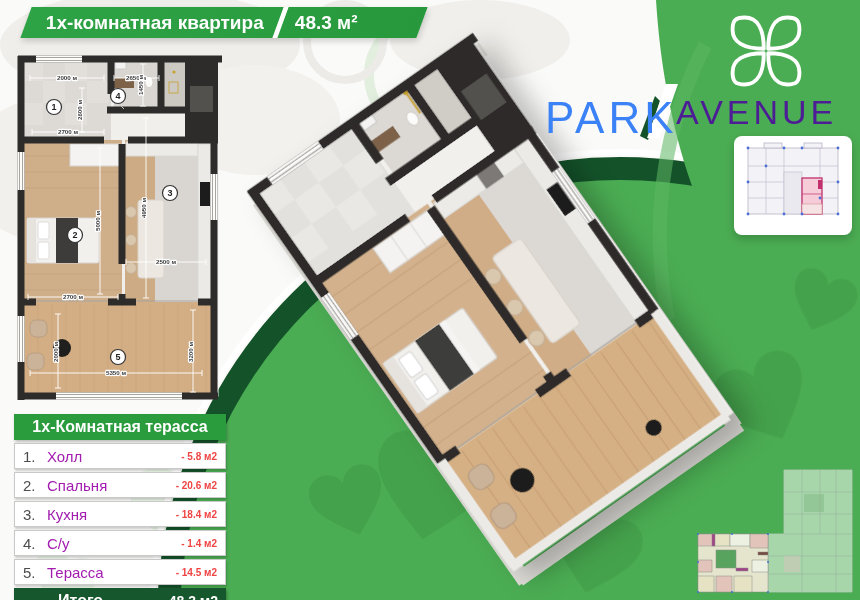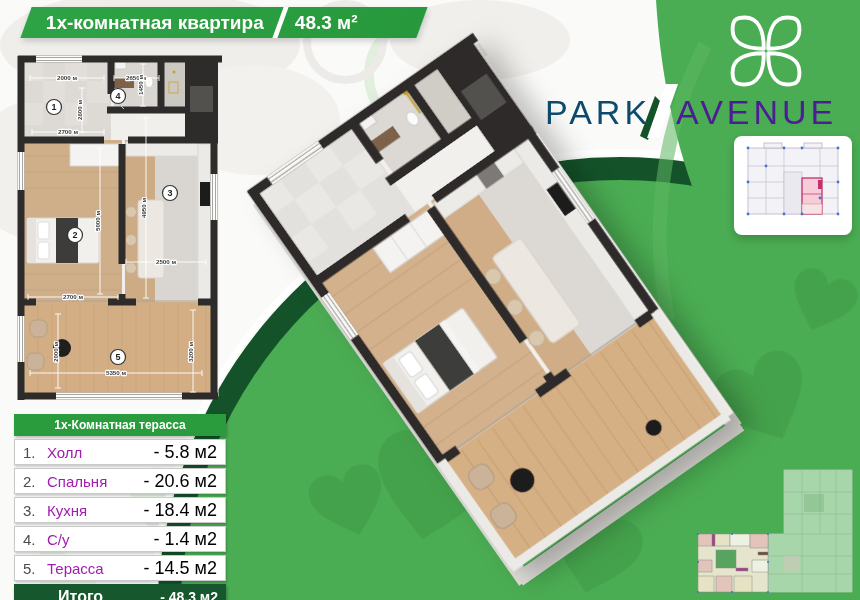--- a/index.html
+++ b/index.html
@@ -12,39 +12,39 @@
           background:linear-gradient(90deg,#2ea345,#27993c);
           transform:skewX(-20deg);display:flex;align-items:center;
           box-shadow:2px 3px 6px rgba(0,0,0,.18);}
   .banner .txt{transform:skewX(20deg);color:#fff;white-space:nowrap;}
   .banner .name{font-size:19px;font-weight:700;margin-left:20px;}
   .banner .divider{width:5px;height:31px;background:#fff;margin:0 12px 0 14px;}
   .banner .area{font-size:19px;font-weight:700;margin-right:14px;}
 
   
   .logo-park{position:absolute;left:545px;top:93px;width:100px;text-align:right;
-             font-size:34px;font-weight:500;letter-spacing:4px;color:#0c4a6e;}
+             font-size:44px;font-weight:500;letter-spacing:4px;color:#3b82f6;}
   .logo-avenue{position:absolute;left:676px;top:93px;font-size:34px;font-weight:500;
              letter-spacing:4px;color:#4c1d95;}
   .logo-icon{position:absolute;left:727px;top:12px;width:78px;height:78px;}
 
   
   .keyplan-card{position:absolute;left:734px;top:136px;width:118px;height:99px;
                 background:#ffffff;border-radius:8px;box-shadow:0 4px 10px rgba(0,0,0,.20);}
 
   
   .legend{position:absolute;left:14px;top:414px;width:212px;display:flex;
           flex-direction:column;gap:3px;}
-  .legend .hdr{background:#2b9c3e;color:#fff;font-weight:700;font-size:12px;
+  .legend .hdr{background:#2b9c3e;color:#fff;font-weight:700;font-size:16px;
           text-align:center;padding:4px 0;box-shadow:1px 2px 3px rgba(0,0,0,.25);}
   .legend .row{display:flex;align-items:center;background:#fff;border:1px solid #c9c9c9;
           padding:2px 8px 2px 8px;height:20px;box-shadow:1px 2px 2px rgba(0,0,0,.18);}
   .legend .num{width:24px;font-size:15px;color:#4c4c4c;}
   .legend .nm{flex:1;font-size:15px;color:#a21caf;}
-  .legend .val{font-size:18px;font-weight:400;color:#000000;white-space:nowrap;}
+  .legend .val{font-size:10px;font-weight:700;color:#ef4444;white-space:nowrap;}
   .legend .total{display:flex;align-items:center;background:#17572e;color:#fff;
           padding:3px 8px;height:20px;box-shadow:1px 2px 3px rgba(0,0,0,.3);}
   .legend .total .lbl{margin-left:36px;flex:1;font-size:16px;font-weight:700;}
   .legend .total .val{color:#fff;font-size:14px;font-weight:700;}
 </style>
 </head>
 <body>
 
 <div class="poster">
 

